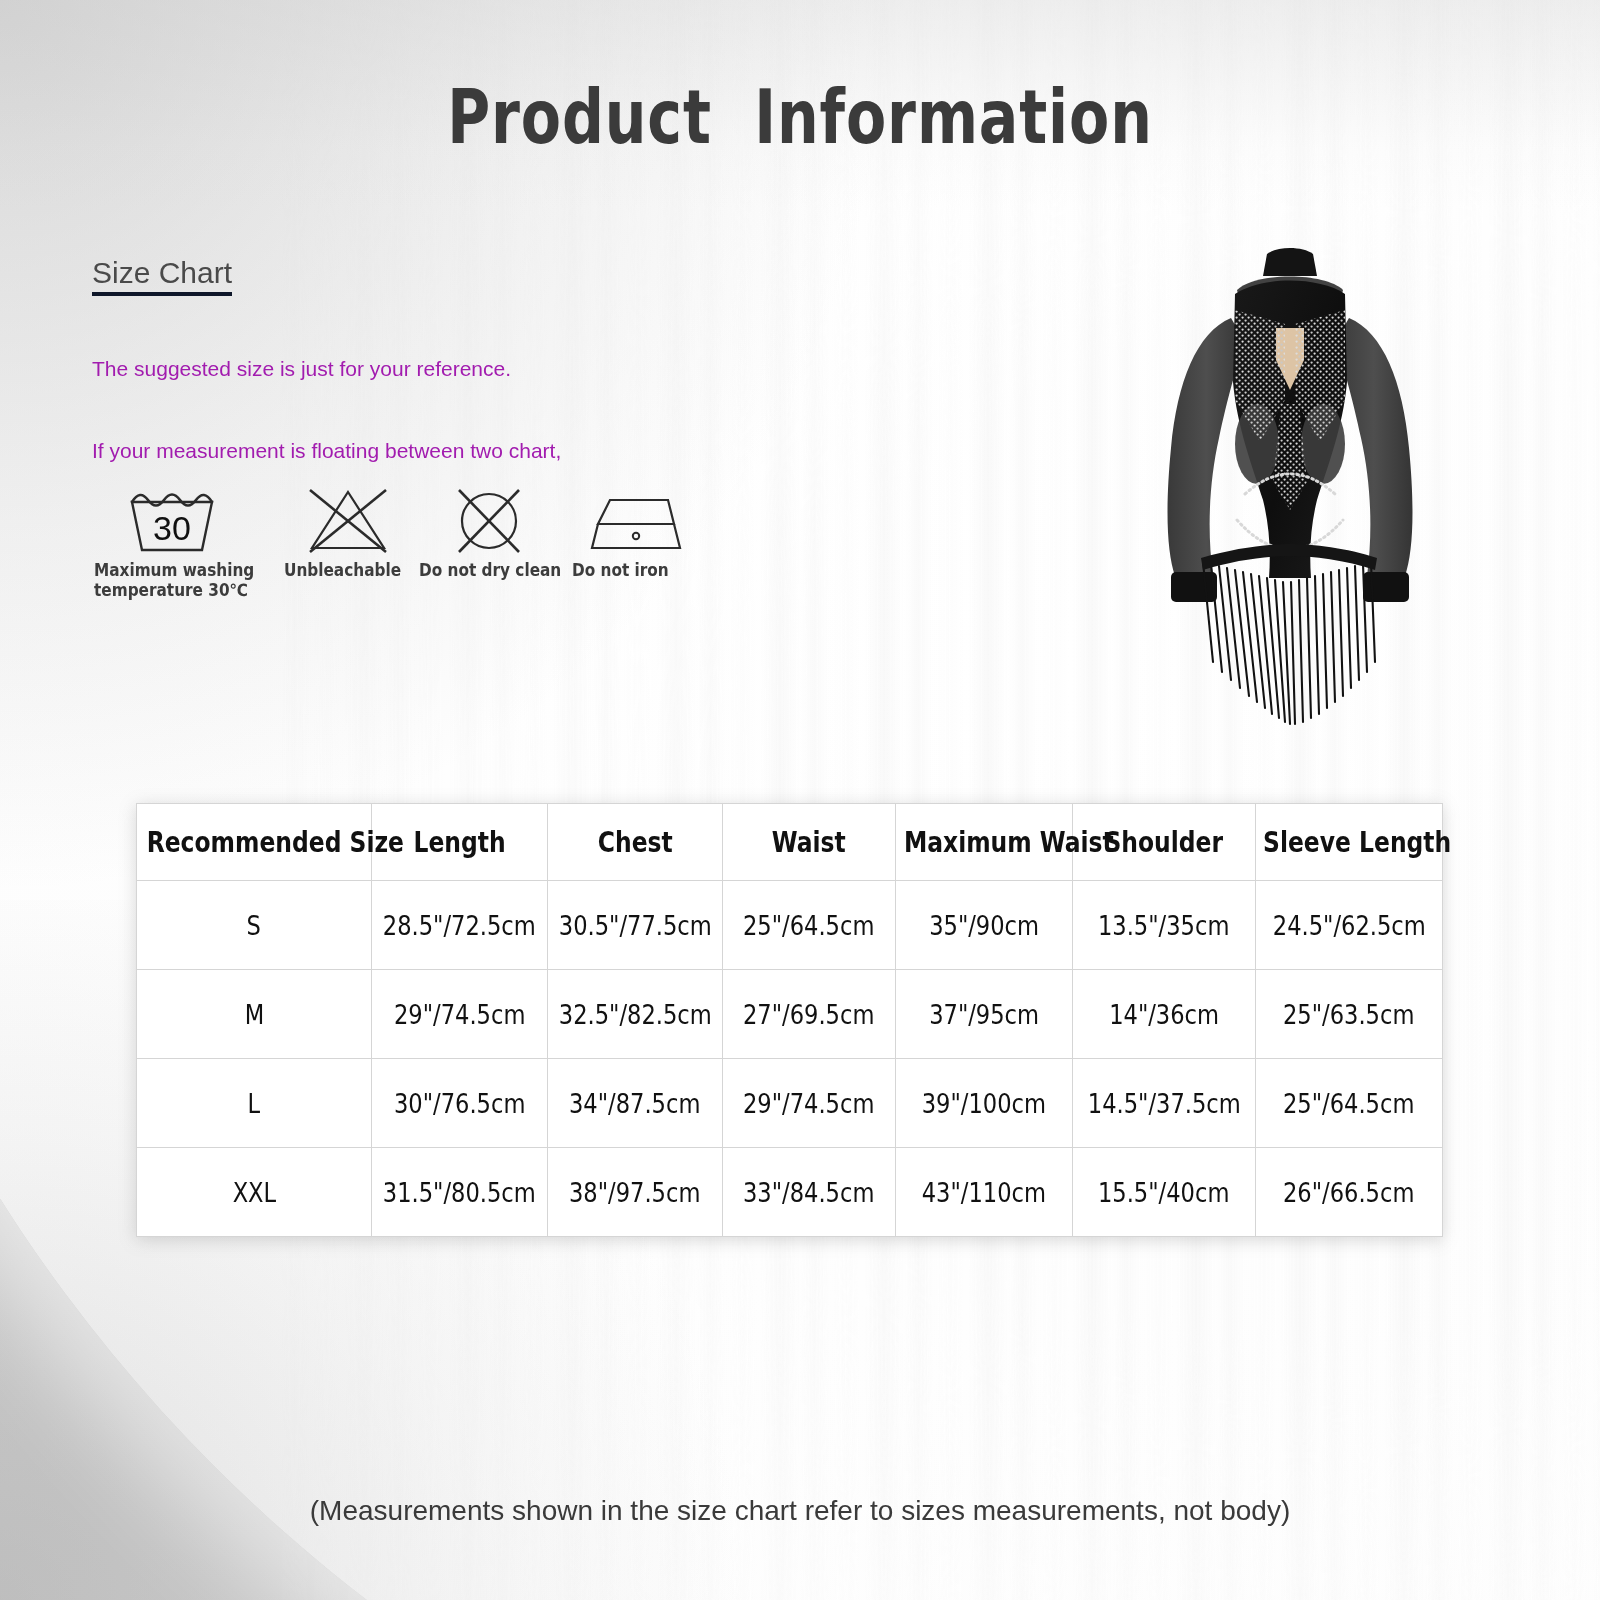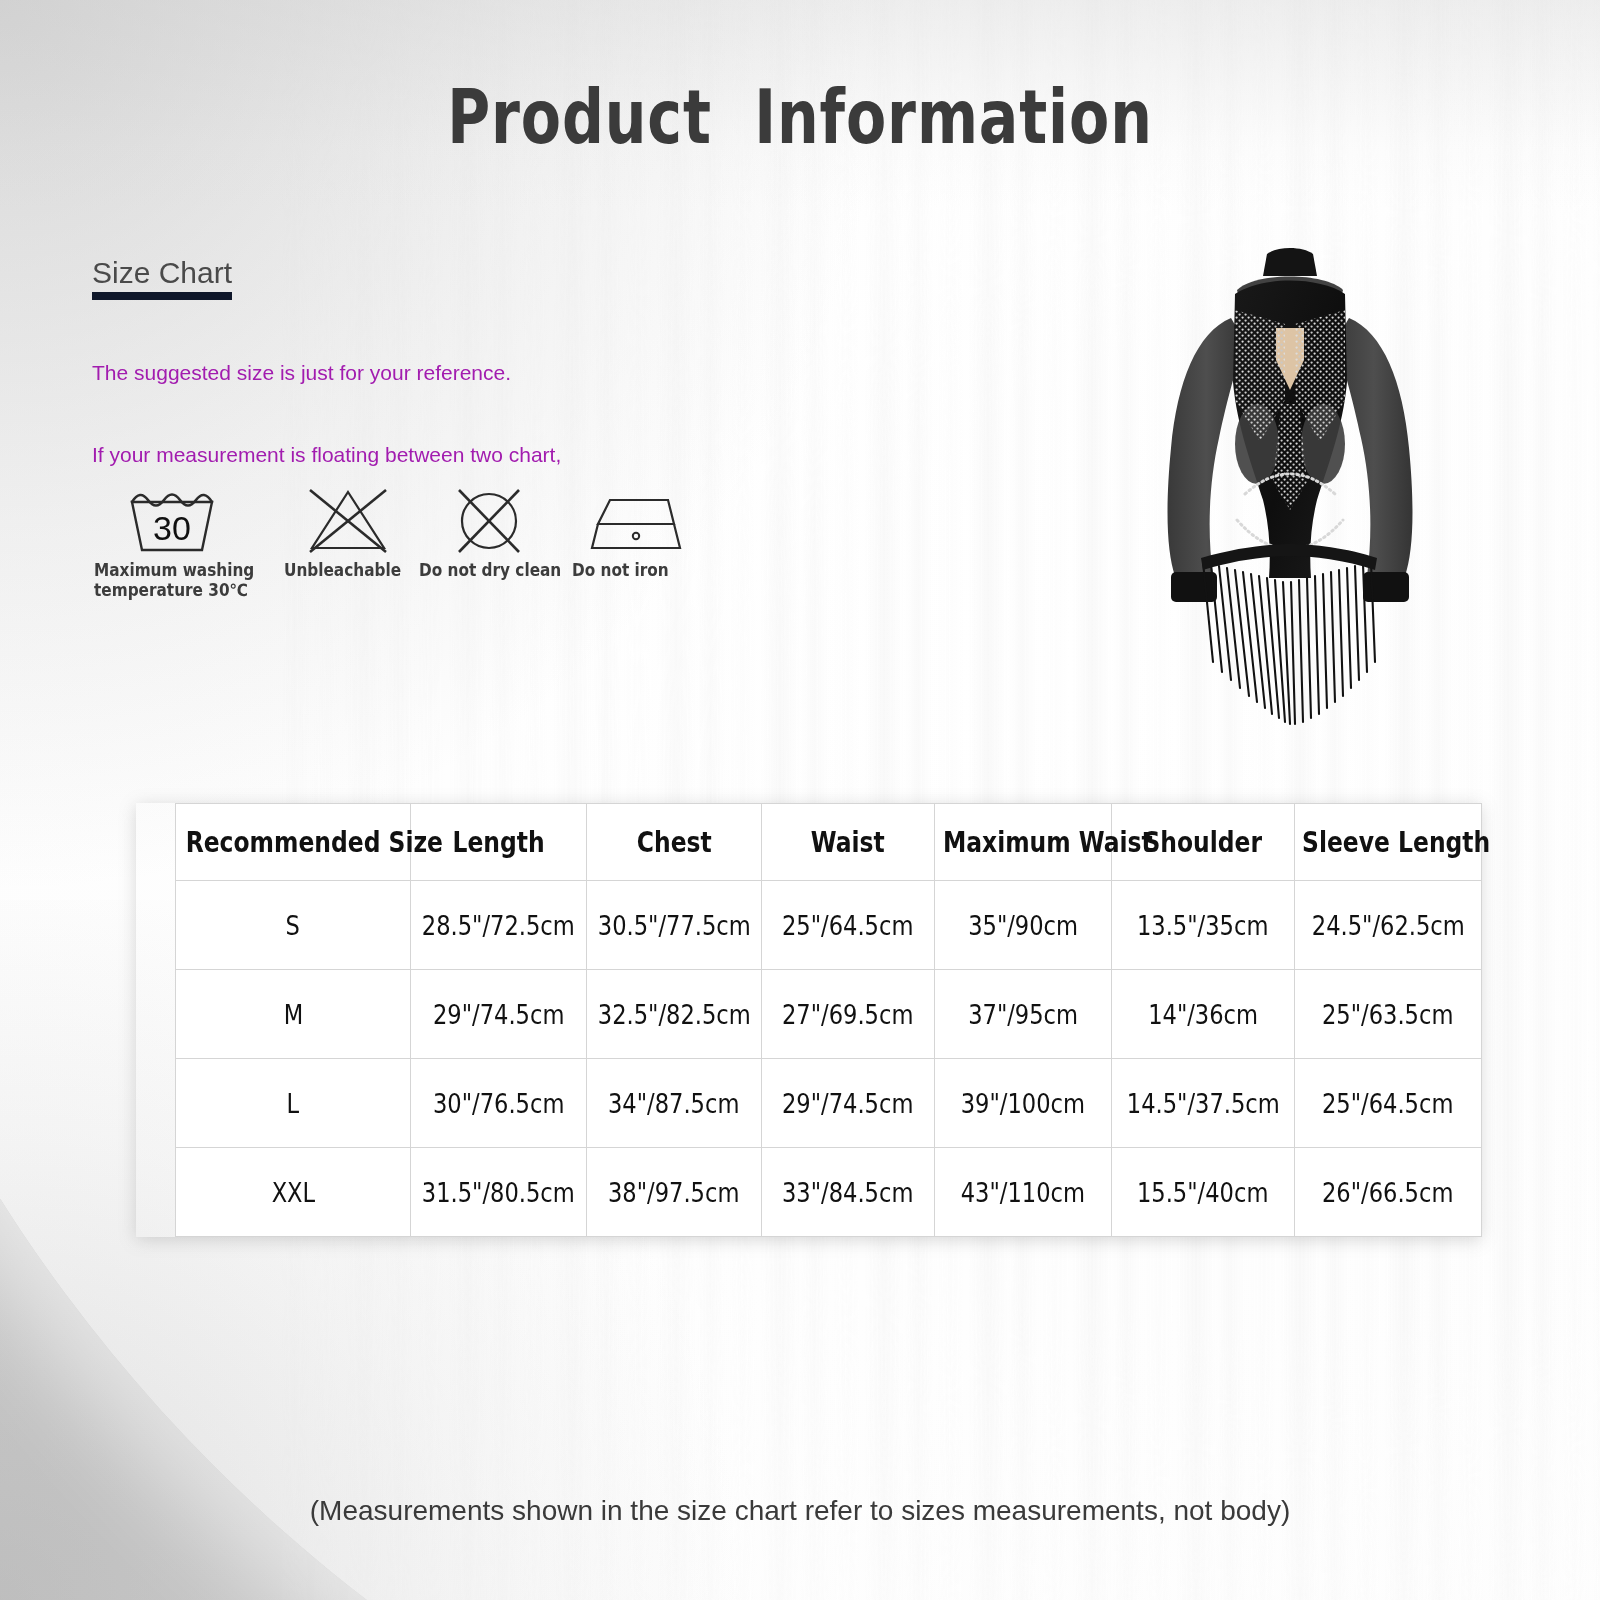--- a/index.html
+++ b/index.html
@@ -99,21 +99,21 @@
   #info-block {
     position: absolute;
     left: 92px;
     top: 256px;
     width: 800px;
     color: #4a4a4a;
   }
   #size-chart-heading {
     font-size: 30px;
     color: #4a4a4a;
-    border-bottom: 8px solid #0f172a;
+    border-bottom: 4px solid #0f172a;
     display: inline-block;
     padding-bottom: 3px;
     margin-bottom: 14px;
     line-height: 1.1;
   }
   .info-line {
     font-size: 21px;
     line-height: 46px;
     color: #a21caf;
     white-space: nowrap;
@@ -163,21 +163,20 @@
     height: 500px;
   }
 
   
   #size-table-wrap {
     position: absolute;
     left: 136px;
     top: 803px;
     width: 1306px;
     box-shadow: 0 3px 16px rgba(120,120,120,0.28);
-    padding-left: 39px;
   }
   table#size-table {
     border-collapse: collapse;
     width: 100%;
     background: #ffffff;
     table-layout: fixed;
     font-family: "Liberation Sans Narrow", "DejaVu Sans Condensed", "Liberation Sans", sans-serif;
   }
   table#size-table th,
   table#size-table td {

